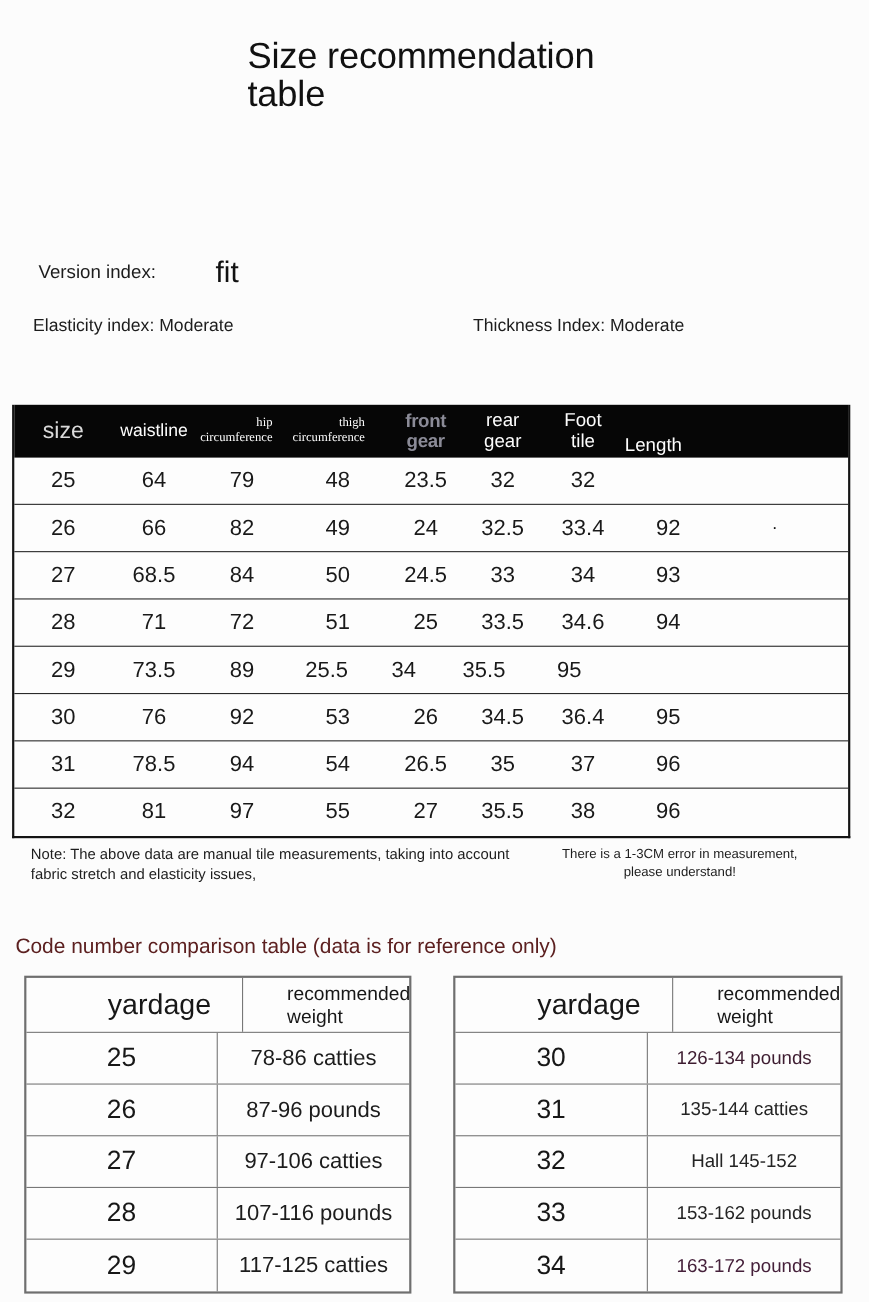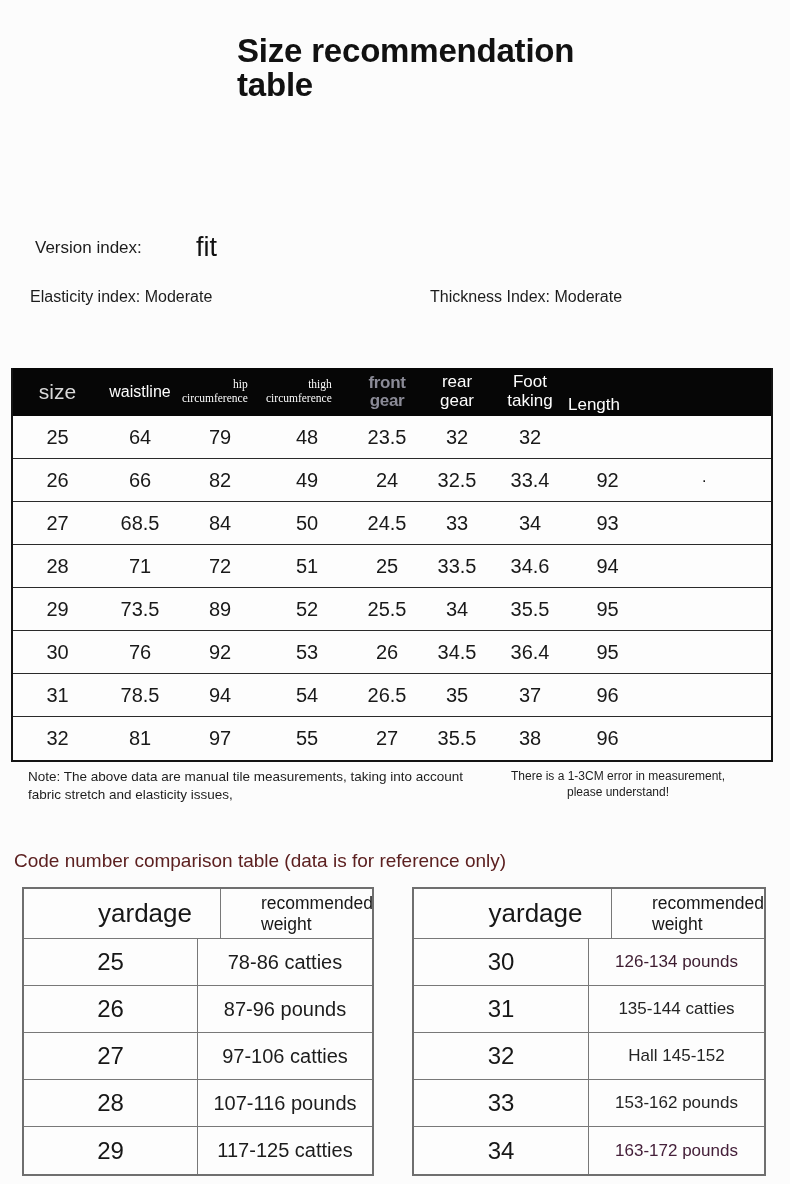--- a/index.html
+++ b/index.html
@@ -4,22 +4,22 @@
 <style>
   * { margin:0; padding:0; box-sizing:border-box; }
   html,body { background:#ffffff; }
   body { font-family:"Liberation Sans", sans-serif; }
   .page {
     position:relative; width:790px; height:1184px;
     background:#fcfcfc; overflow:hidden; margin:0 auto;
   }
   
   .main-title {
-    position:absolute; left:237px; top:34px; width:345px;
-    font-size:33px; line-height:1.04; font-weight:700; color:#111;
+    position:absolute; left:225px; top:34px; width:345px;
+    font-size:33px; line-height:1.04; font-weight:400; color:#111;
     letter-spacing:-0.2px;
   }
   .banner {
     position:absolute; left:263px; top:126px; width:259px; height:45px;
     background:#d23420; border:2px solid #a22615;
     display:flex; align-items:center; justify-content:center;
   }
   .banner span { color:#ffffff; font-size:23px; white-space:nowrap; }
   
   .version-line { position:absolute; left:35px; top:238px; font-size:17px; color:#1c1c1c; }
@@ -118,21 +118,21 @@
       <div class="cell c4 h-front" style="color: rgb(139, 139, 151);">
           <span class="hdr-txt">front
 gear</span>
         </div>
       <div class="cell c5 h-two">
           <span class="hdr-txt">rear
 gear</span>
         </div>
       <div class="cell c6 h-two">
           <span class="hdr-txt">Foot
-taking</span>
+tile</span>
         </div>
       <div class="cell c7 h-length">
           <span class="hdr-txt">Length</span>
         </div>
     </div>
 
     <div class="st-row">
       <div class="cell c0">25</div>
       <div class="cell c1">64</div>
       <div class="cell c2">79</div>
@@ -169,21 +169,20 @@
       <div class="cell c3">51</div>
       <div class="cell c4">25</div>
       <div class="cell c5">33.5</div>
       <div class="cell c6">34.6</div>
       <div class="cell c7">94</div>
     </div>
     <div class="st-row">
       <div class="cell c0">29</div>
       <div class="cell c1">73.5</div>
       <div class="cell c2">89</div>
-      <div class="cell c3">52</div>
       <div class="cell c4">25.5</div>
       <div class="cell c5">34</div>
       <div class="cell c6">35.5</div>
       <div class="cell c7">95</div>
     </div>
     <div class="st-row">
       <div class="cell c0">30</div>
       <div class="cell c1">76</div>
       <div class="cell c2">92</div>
       <div class="cell c3">53</div>

